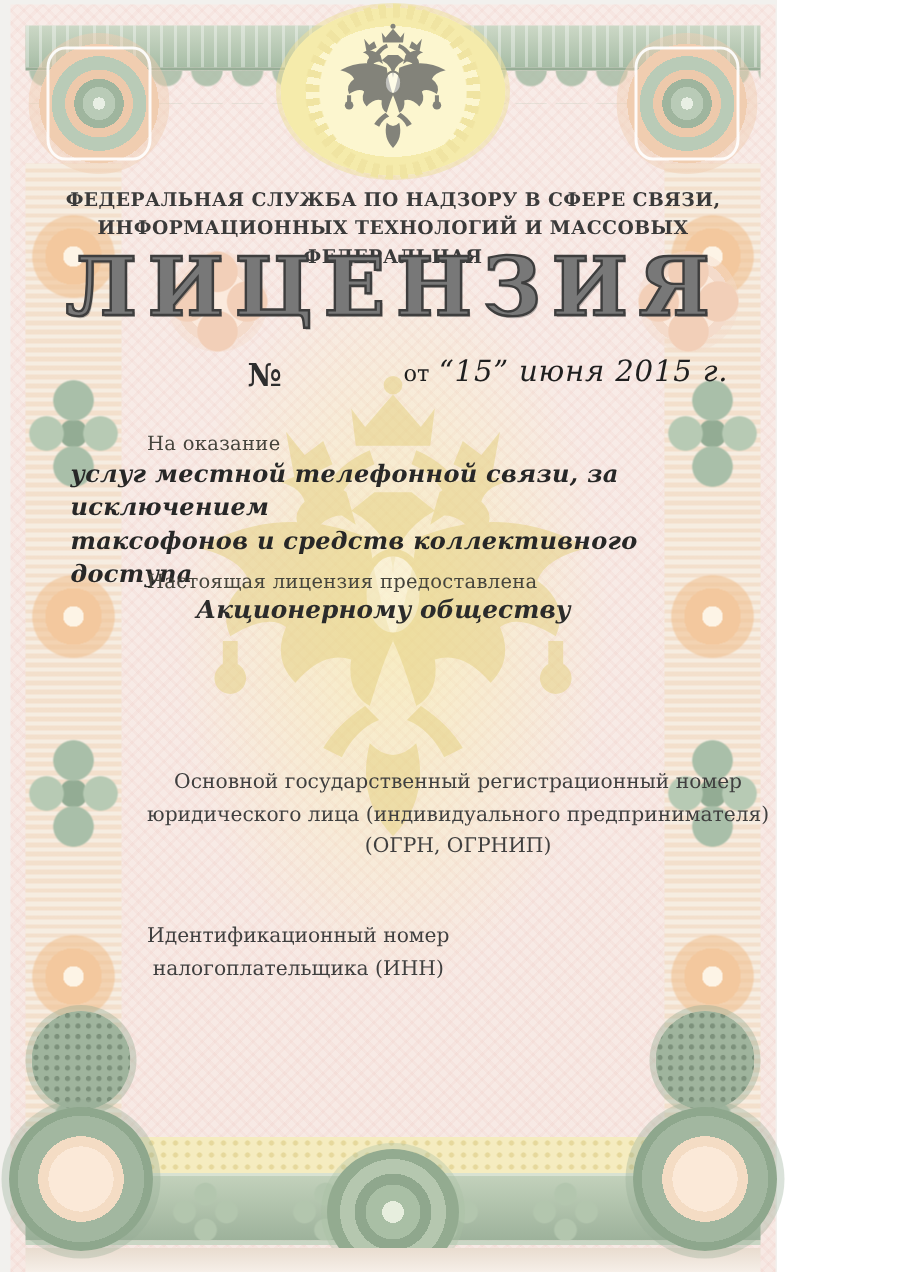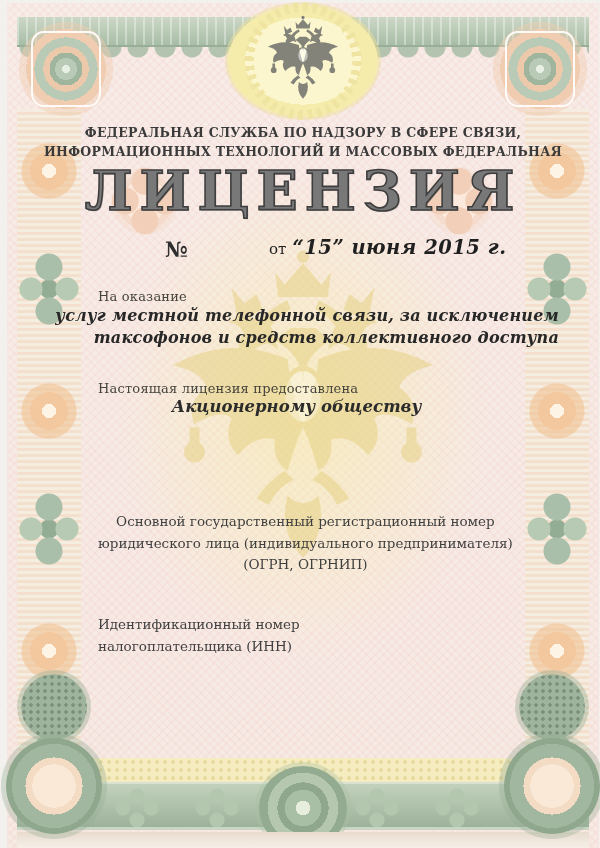--- a/index.html
+++ b/index.html
@@ -1,18 +1,18 @@
 <!DOCTYPE html>
 <html><head>
 <meta charset="utf-8">
 <style>
   html,body{margin:0;padding:0;background:#ffffff;width:600px;height:848px;overflow:hidden;}
   *{box-sizing:border-box;}
 
-  .scan{position:relative;width:600px;height:848px;background:#f2f1ee;}
+  .scan{position:relative;width:518px;height:848px;background:#f2f1ee;}
   
   .paper{
     position:absolute;left:7px;top:3px;right:1px;bottom:0;
     background:
       repeating-linear-gradient(45deg, rgba(224,150,140,.07) 0 2px, transparent 2px 6px),
       repeating-linear-gradient(-45deg, rgba(224,150,140,.07) 0 2px, transparent 2px 6px),
       linear-gradient(#f8ece8,#f7e9e4);
   }
 
   
@@ -150,30 +150,30 @@
   .t{position:absolute;font-family:"DejaVu Serif","Liberation Serif",serif;color:#3b3b3b;}
   .header-org{top:121px;left:30px;right:30px;text-align:center;
     font-weight:bold;font-size:12.5px;line-height:1.5;letter-spacing:.3px;color:#3a3a3a;}
   .doc-title{top:156px;left:0;right:0;text-align:center;
     font-weight:bold;font-size:54px;letter-spacing:7px;
     color:#787878;-webkit-text-stroke:1.6px #3e3e3e;
     text-shadow:1px 1px 0 rgba(60,60,60,.35);}
   .num-sign{top:234px;left:158px;font-weight:bold;font-size:21px;color:#2e2e2e;}
   .date-line{top:233px;left:262px;font-size:19.5px;color:#1f1f1f;}
   .date-line .prefix{font-style:normal;font-size:15px;}
-  .date-line .value{font-style:italic;font-weight:bold;letter-spacing:.5px;}
+  .date-line .value{font-style:italic;font-weight:normal;letter-spacing:.5px;}
   .label-small{font-size:13px;color:#45443c;letter-spacing:.2px;}
   .issue-label{top:286px;left:91px;}
-  .service-block{top:302px;left:40px;right:40px;text-align:right;
+  .service-block{top:302px;left:40px;right:40px;text-align:left;
     font-weight:bold;font-style:italic;font-size:16px;line-height:1.4;color:#272727;letter-spacing:.2px;}
   .granted-label{top:378px;left:91px;}
   .licensee{top:394px;left:0;right:13px;text-align:center;
     font-weight:bold;font-style:italic;font-size:16.5px;color:#2b2b2b;}
   .ogrn-block{top:508px;left:91px;font-size:13.5px;line-height:1.6;color:#3f3f3f;text-align:center;}
-  .inn-block{top:611px;left:91px;font-size:13.5px;line-height:1.6;color:#3f3f3f;}
+  .inn-block{top:611px;left:91px;font-size:13.5px;line-height:1.6;color:#3f3f3f;text-align:center;}
 </style>
 </head>
 <body>
 
 <svg width="0" height="0" style="position:absolute">
   <symbol id="eagle" viewBox="0 0 100 110">
     <g fill="currentColor">
 
       <circle cx="50" cy="3" r="2"></circle>
       <path d="M44 12 l6 -7 6 7 3 -4 -1 8 h-16 l-1 -8 z"></path>

